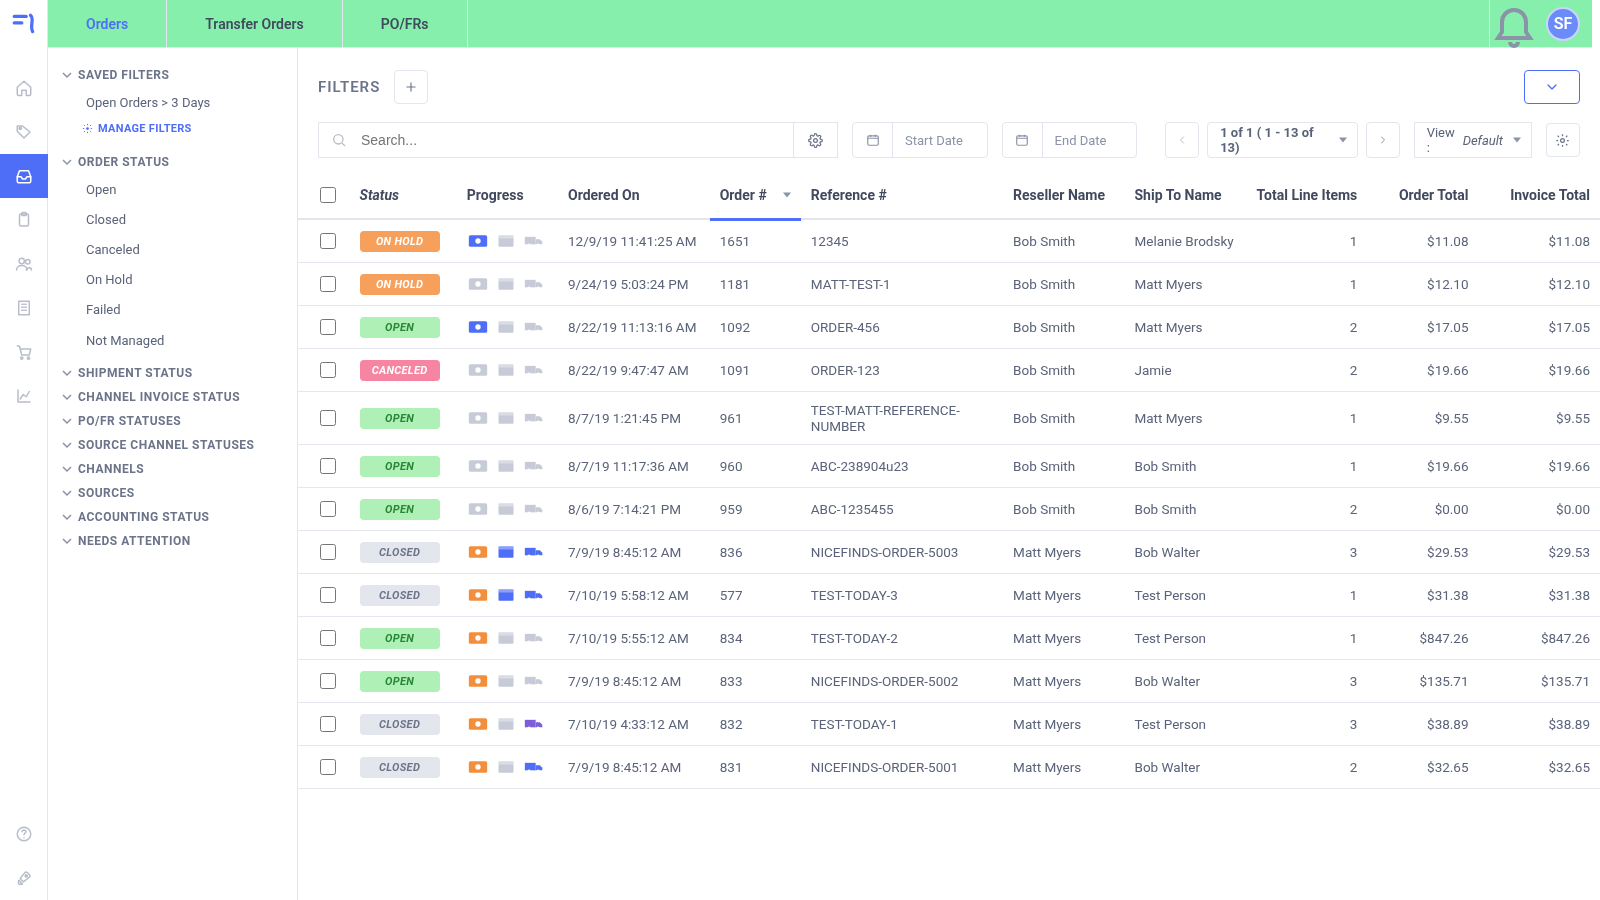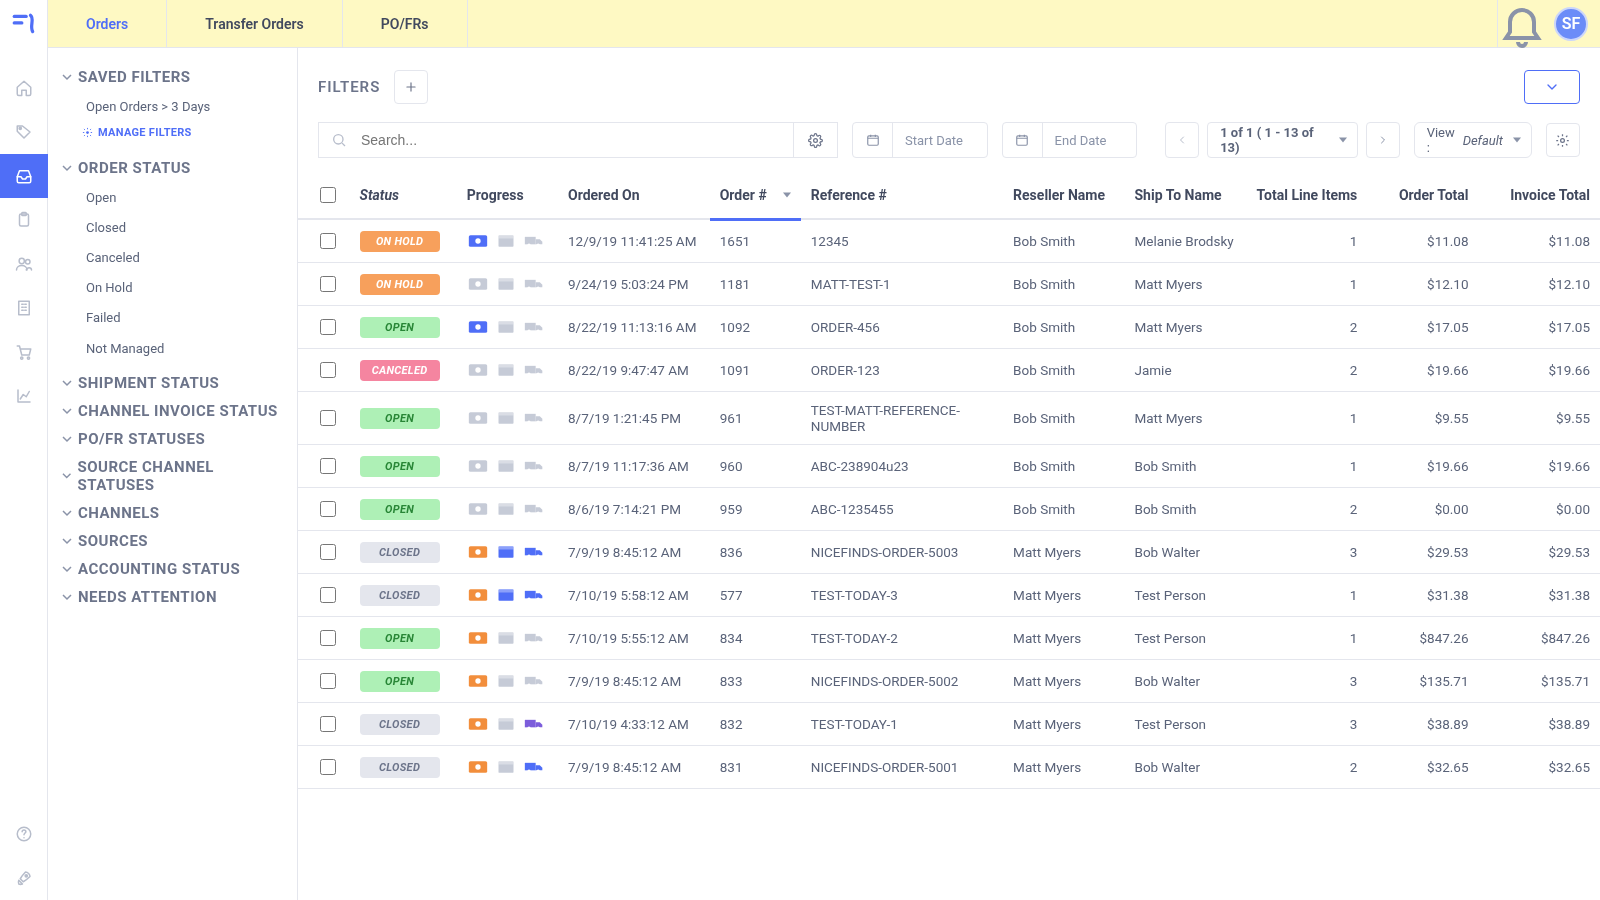--- a/index.html
+++ b/index.html
@@ -54,24 +54,24 @@
     display:flex; align-items:center; justify-content:center;
     color: #b7bdcb; cursor:pointer;
   }
   .rail .rail-item.active { color: #ffffff; background: var(--blue); }
   .rail .rail-spacer { flex:1; }
   .rail svg { width:18px; height:18px; }
 
   
   .topbar {
     position: absolute;
-    left: 48px; top:0; right:0; height:48px;
+    left: 48px; top:0; right:8px; height:48px;
     border-bottom: 1px solid var(--border);
     display:flex; align-items:center;
-    background:#fef9c3;
+    background:#86efac;
     z-index: 5;
   }
   .tabs { display:flex; height:100%; }
   .tab {
     padding: 0 38px;
     display:flex; align-items:center; justify-content:center;
     border-right: 1px solid var(--border);
     font-weight:600; font-size:14px;
     color: var(--text-header);
     cursor:pointer;
@@ -95,21 +95,21 @@
     width: 250px;
     border-right: 1px solid var(--border);
     padding: 58px 14px 14px 14px;
     overflow-y:auto;
     background: var(--sidebar-bg);
     font-size: 13px;
   }
   .sec-head {
     display:flex; align-items:center; gap:6px;
     color: #6c748a; font-weight:700; letter-spacing: .5px;
-    font-size: 15px; margin: 10px 0 6px 0; cursor:pointer;
+    font-size: 12px; margin: 10px 0 6px 0; cursor:pointer;
   }
   .sec-head .chev { width:10px; }
   .sub-item {
     padding: 4px 0 4px 24px; color:#5a6379; cursor:pointer;
     line-height: 1.7;
   }
   .manage {
     padding: 4px 0 10px 20px; color: var(--blue); font-size:11px;
     font-weight:700; letter-spacing:.3px; display:flex; align-items:center; gap:5px;
     cursor:pointer;
@@ -175,21 +175,21 @@
     border:1px solid var(--border); border-radius:4px; height:36px;
     display:flex; align-items:center; padding:0 28px 0 12px;
     position:relative; margin: 0 8px; color:#5a6379; cursor:pointer;
   }
   .pager .page-select:after{
     content:""; position:absolute; right:10px; top:50%;
     border-left:4px solid transparent; border-right:4px solid transparent;
     border-top:5px solid #8a93a8; transform:translateY(-50%);
   }
   .view-select {
-    border:1px solid var(--border); border-radius:6px; height:36px;
+    border:1px solid var(--border); border-radius:0; height:36px;
     display:flex; align-items:center; padding:0 28px 0 12px;
     position:relative; color:#5a6379; cursor:pointer;
   }
   .view-select:after{
     content:""; position:absolute; right:10px; top:50%;
     border-left:4px solid transparent; border-right:4px solid transparent;
     border-top:5px solid #8a93a8; transform:translateY(-50%);
   }
   .view-select i { font-style: italic; color:#5a6379; margin-left:4px;}
   

